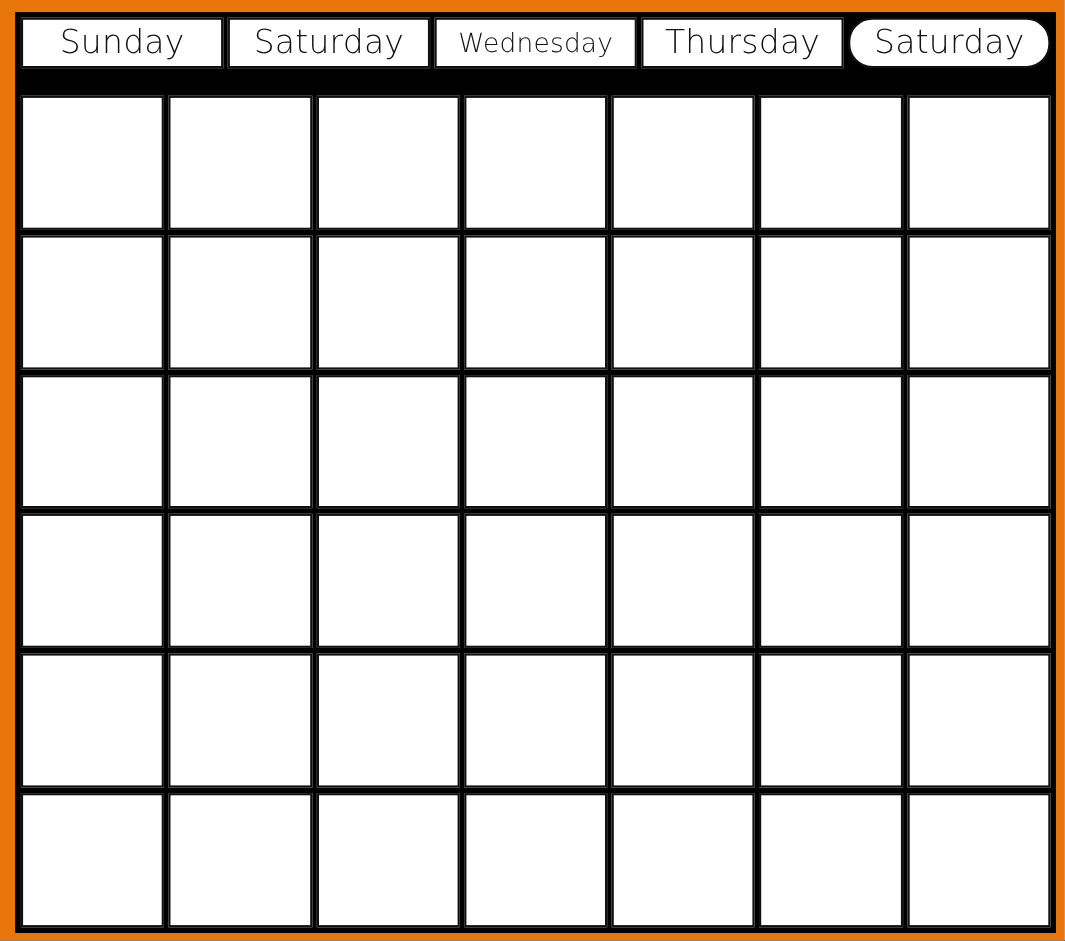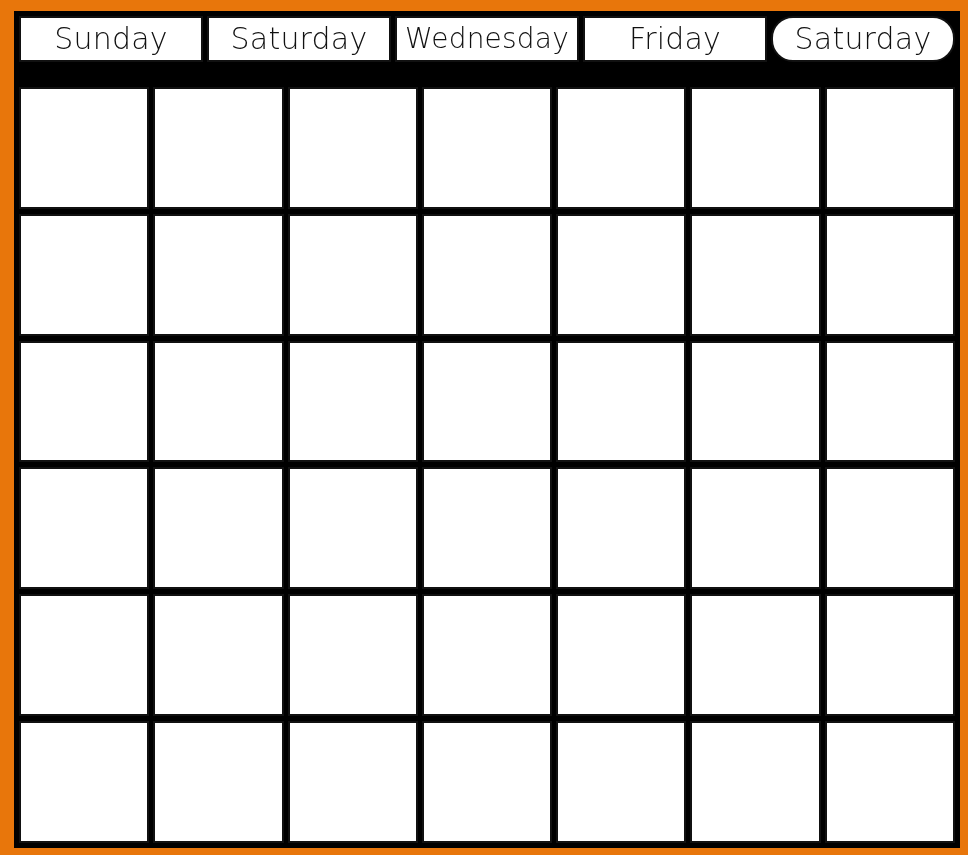--- a/index.html
+++ b/index.html
@@ -68,21 +68,21 @@
     font-family: "DejaVu Sans", "Liberation Sans", sans-serif;
     font-weight: 300;
     font-size: 30px;
     line-height: 1;
     letter-spacing: 0.2px;
     white-space: nowrap;
   }
 
   
   .weekday-cell.is-narrow-text .weekday-label {
-    font-size: 28px;
+    font-size: 24px;
   }
 
   
   #day-grid {
     flex: 1 1 auto;
     display: flex;
     flex-direction: column;
     background: #000000;
     padding-top: 9px;
   }
@@ -120,21 +120,21 @@
         <div class="weekday-cell">
           <span class="weekday-label">Sunday</span>
         </div>
         <div class="weekday-cell">
           <span class="weekday-label">Saturday</span>
         </div>
         <div class="weekday-cell is-narrow-text">
           <span class="weekday-label">Wednesday</span>
         </div>
         <div class="weekday-cell">
-          <span class="weekday-label">Friday</span>
+          <span class="weekday-label">Thursday</span>
         </div>
         <div class="weekday-cell">
           <span class="weekday-label">Saturday</span>
         </div>
       </div>
 
     <div id="day-grid">
         <div class="week-row">
           <div class="day-cell"></div>
           <div class="day-cell"></div>

